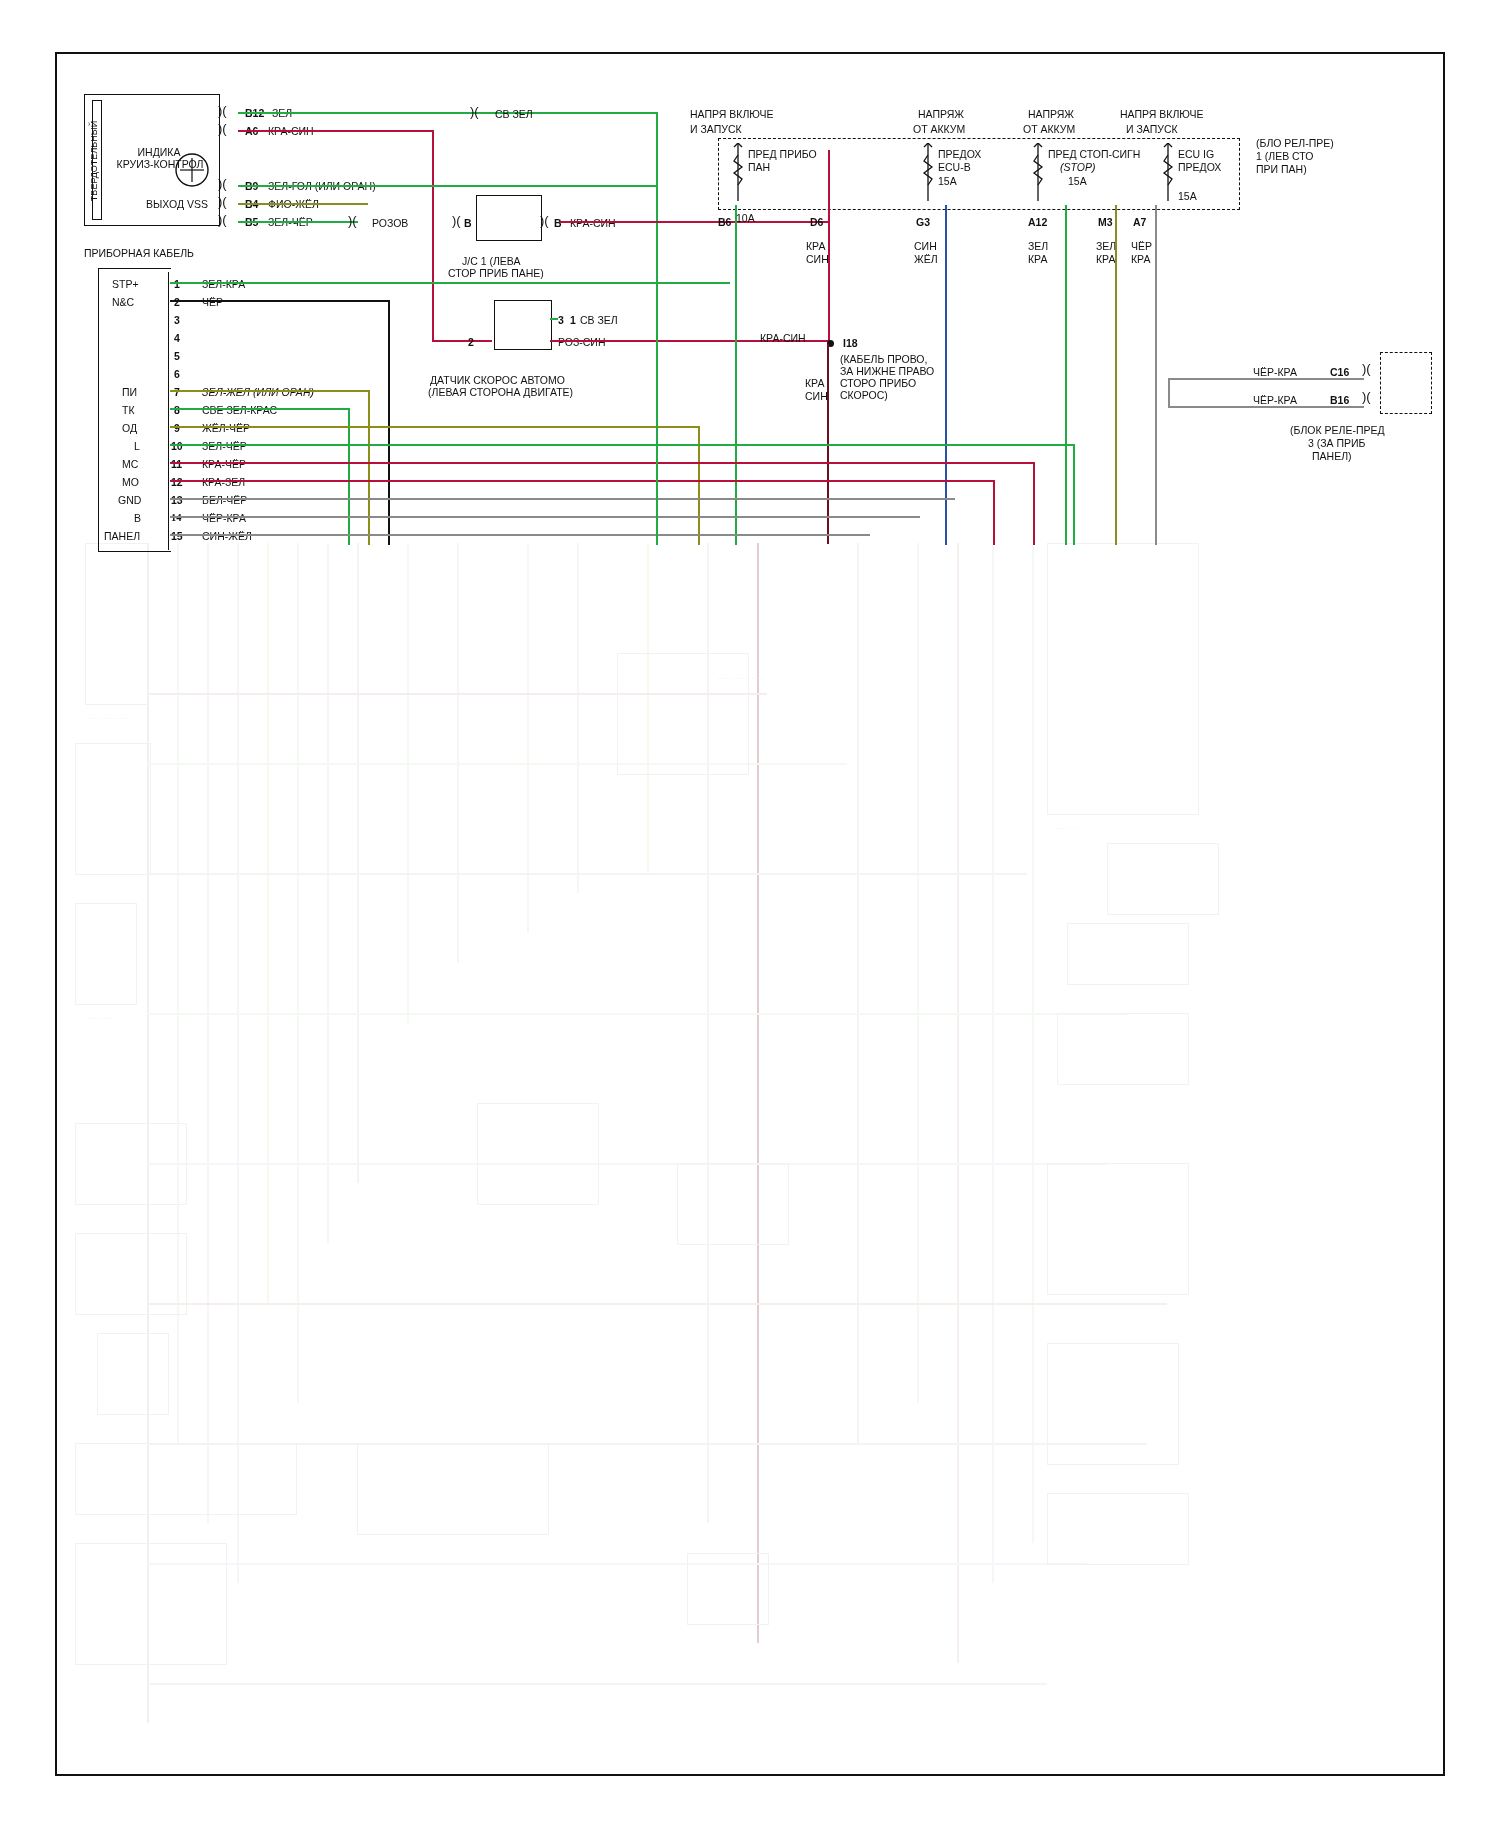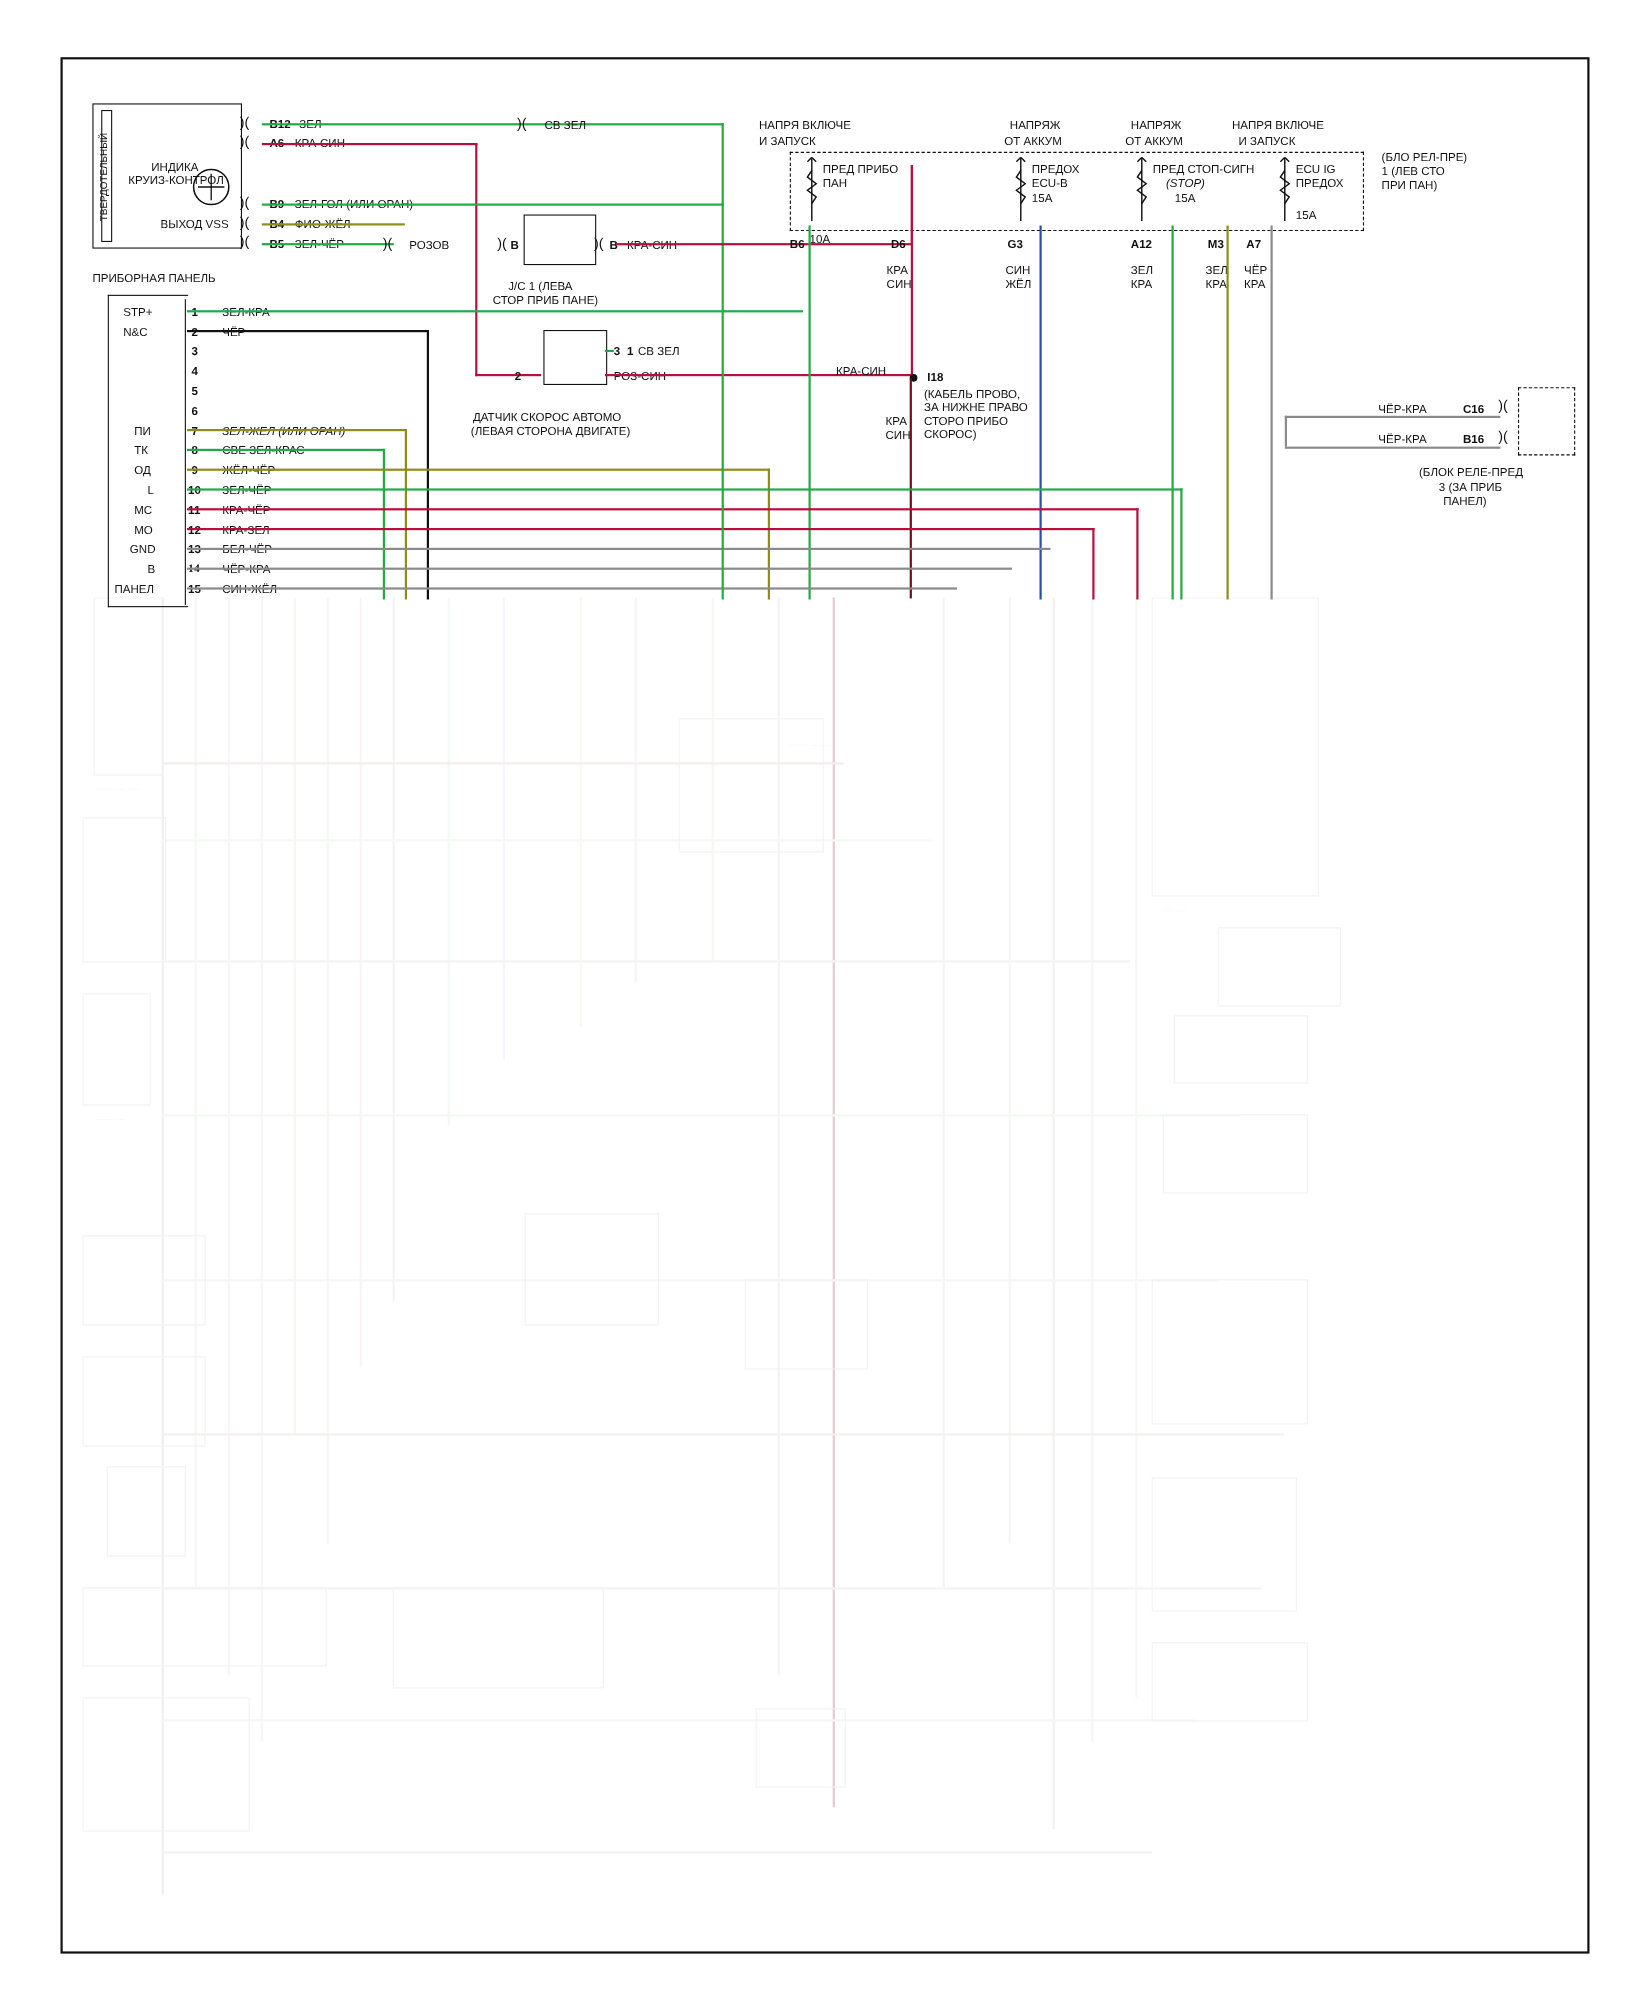--- a/index.html
+++ b/index.html
@@ -99,21 +99,21 @@
   <div class="lbl c" style="left:104px;top:146px;width:110px;">ИНДИКА</div>
   <div class="lbl c" style="left:90px;top:158px;width:140px;">КРУИЗ-КОНТРОЛ</div>
 
   <svg style="position:absolute;left:170px;top:148px;" width="44" height="44" viewBox="0 0 44 44">
     <circle cx="22" cy="22" r="16" fill="none" stroke="#111" stroke-width="1.4"></circle>
     <line x1="10" y1="22" x2="34" y2="22" stroke="#111" stroke-width="1.2"></line>
     <line x1="22" y1="10" x2="22" y2="34" stroke="#111" stroke-width="1.2"></line>
   </svg>
 
   <div class="lbl" style="left:146px;top:198px;">ВЫХОД VSS</div>
-  <div class="lbl" style="left:84px;top:247px;">ПРИБОРНАЯ ПАНЕЛЬ</div>
+  <div class="lbl" style="left:84px;top:247px;">ПРИБОРНАЯ КАБЕЛЬ</div>
 
   <div class="brk" style="left:218px;top:103px;">)(</div>
   <div class="brk" style="left:218px;top:121px;">)(</div>
   <div class="brk" style="left:218px;top:176px;">)(</div>
   <div class="brk" style="left:218px;top:194px;">)(</div>
   <div class="brk" style="left:218px;top:212px;">)(</div>
 
   <div class="lbl b" style="left:245px;top:107px;">B12</div>
   <div class="lbl" style="left:272px;top:107px;">ЗЕЛ</div>
 

